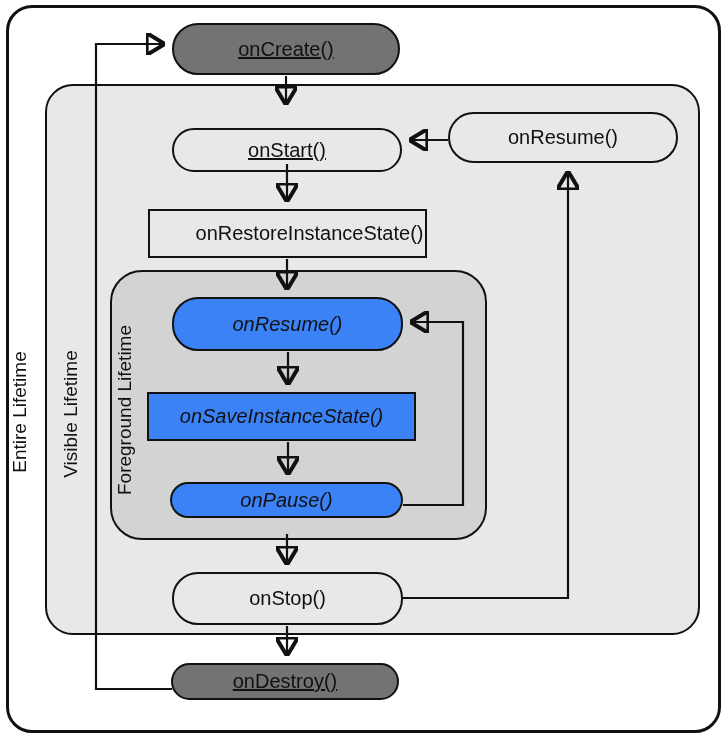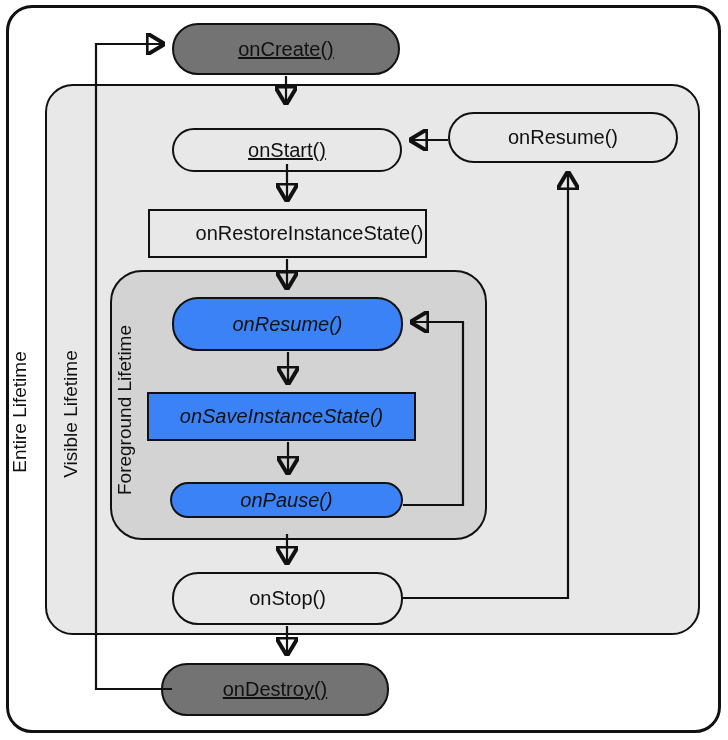--- a/index.html
+++ b/index.html
@@ -49,21 +49,21 @@
   .node.fill-light{background:#e8e8e8;}
   .node.fill-dark{background:#3b82f6;font-style:italic;}
   .n-oncreate {left:172px;top:23px; width:228px;height:52px;}
   .n-onstart  {left:172px;top:128px;width:230px;height:44px;text-decoration:underline;}
   .n-onrestart{left:448px;top:112px;width:230px;height:51px;}
   .n-onrestore{left:148px;top:209px;width:279px;height:49px;padding-left:44px;}
   .n-onresume {left:172px;top:297px;width:231px;height:54px;border-radius:27px;}
   .n-onsave   {left:147px;top:392px;width:269px;height:49px;}
   .n-onpause  {left:170px;top:482px;width:233px;height:36px;}
   .n-onstop   {left:172px;top:572px;width:231px;height:53px;}
-  .n-ondestroy{left:161px;top:663px;width:228px;height:53px;}
+  .n-ondestroy{left:171px;top:663px;width:228px;height:37px;}
   svg.edges{position:absolute;left:0;top:0;width:728px;height:740px;pointer-events:none;}
   svg.edges path{fill:none;stroke:#111111;stroke-width:2.2px;}
 </style>
 </head>
 <body>
 
 <div class="canvas">
 
   <div class="region entire"></div>
   <div class="region visible"></div>

